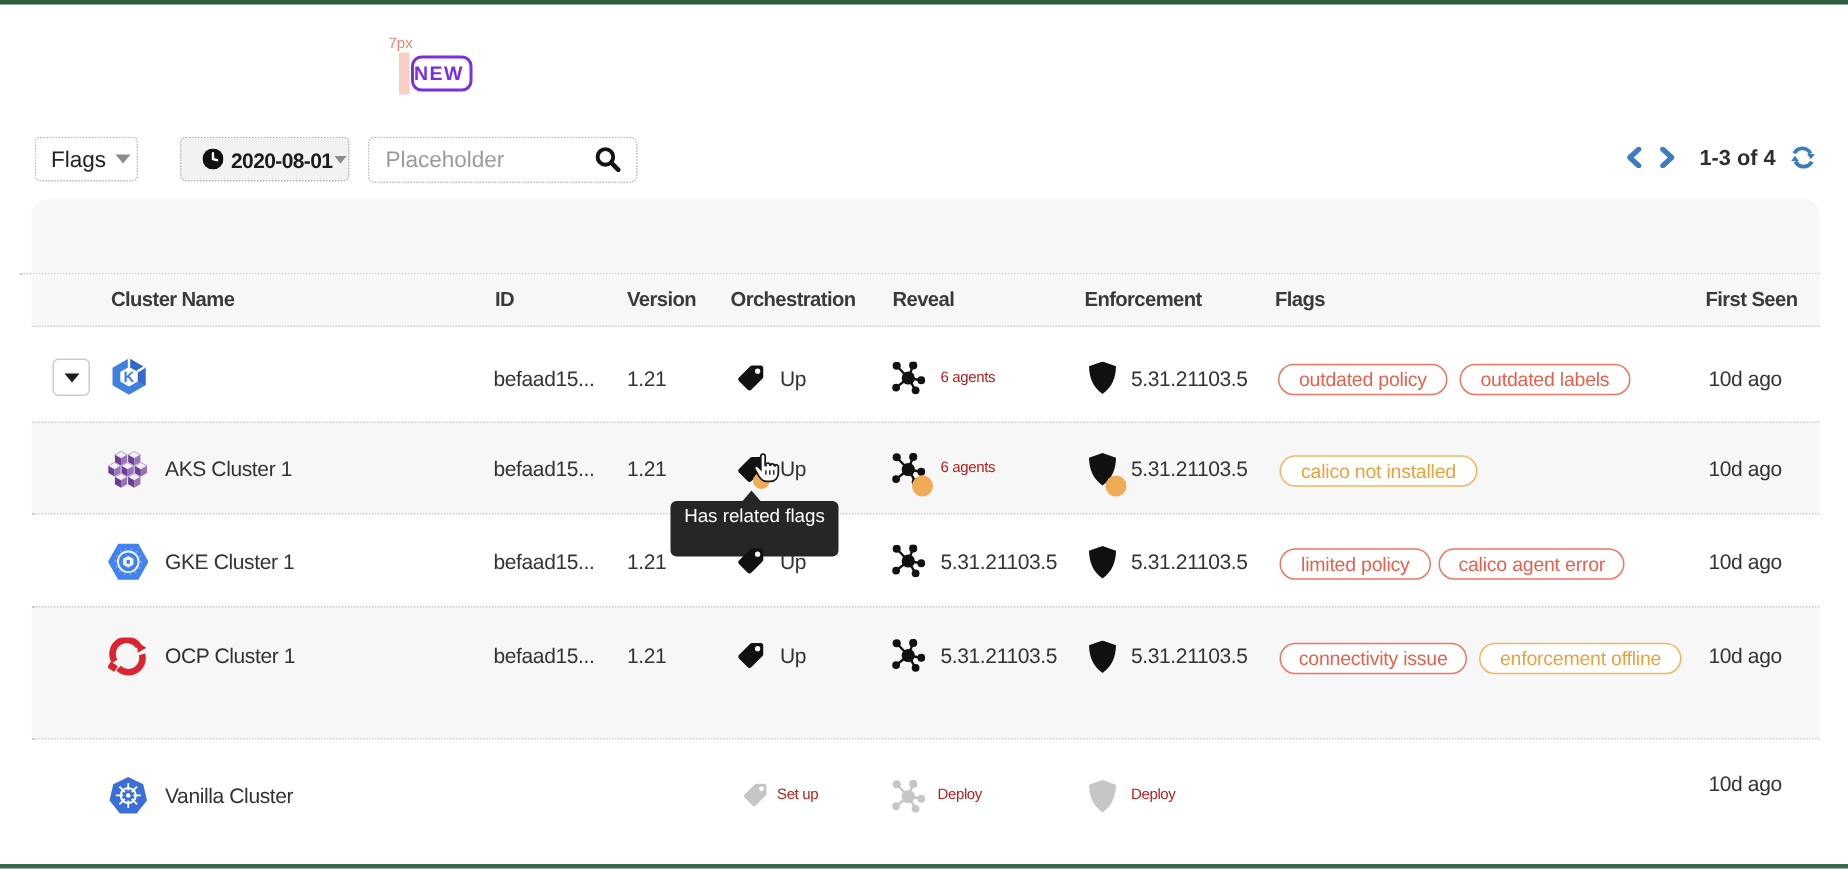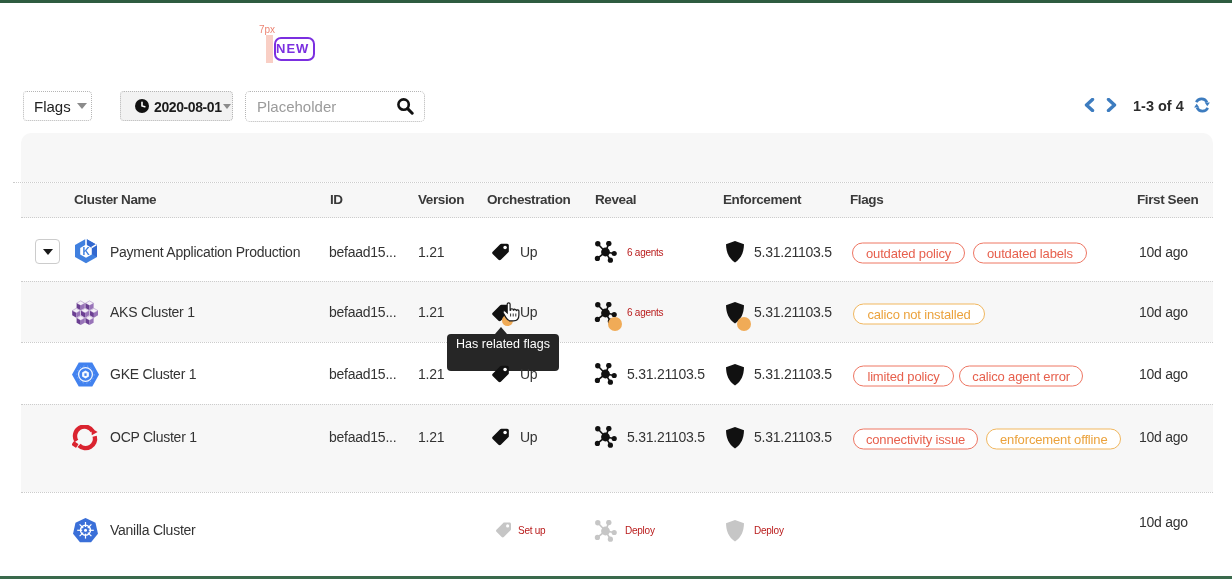--- a/index.html
+++ b/index.html
@@ -88,21 +88,20 @@
 
   <div class="abs" style="left:35px;top:239px;width:25px;height:25px;border:1px solid #ccc;border-radius:4px;background:#fff;"></div>
   <div class="abs" style="left:43px;top:249px;width:0;height:0;border-left:5px solid transparent;border-right:5px solid transparent;border-top:6px solid #1a1a1a;"></div>
   <svg class="abs" style="left:73px;top:238px;" width="26" height="26" viewBox="0 0 26 26">
     <polygon points="13,0.8 24,7.1 24,18.9 13,25.2 2,18.9 2,7.1" fill="#4080df"></polygon>
     <polygon points="13,0.8 24,7.1 24,18.9 13,13" fill="#3268cf"></polygon>
     <path d="M13 0 L13 7 M23.4 6.6 L18.5 9.6" stroke="#fff" stroke-width="1.6" fill="none"></path>
     <polygon points="13,6.6 18.8,9.9 18.8,16.4 13,19.7 7.2,16.4 7.2,9.9" fill="#fff"></polygon>
     <text x="13" y="16.6" font-size="10" font-weight="bold" fill="#4080df" text-anchor="middle" font-family="Liberation Sans">K</text>
   </svg>
-  <div class="abs cc txt" style="left:110px;top:252px;">Payment Application Production</div>
   <div class="abs cc txt" style="left:329px;top:252px;">befaad15...</div>
   <div class="abs cc txt" style="left:418px;top:252px;">1.21</div>
   <svg class="abs" style="left:490px;top:242px;" width="21" height="20" viewBox="0 0 24 24">
     <g transform="scale(-1,1) translate(-24,0)">
         <path fill="#111" d="M21.41 11.58l-9-9C12.05 2.22 11.55 2 11 2H4c-1.1 0-2 .9-2 2v7c0 .55.22 1.05.59 1.42l9 9c.36.36.86.58 1.41.58s1.05-.22 1.41-.59l7-7c.37-.36.59-.86.59-1.41s-.22-1.06-.59-1.42z"></path>
       </g>
     <circle cx="17.5" cy="6.5" r="2.1" fill="#fff"></circle>
   </svg>
   <div class="abs cc txt" style="left:520px;top:252px;">Up</div>
   <svg class="abs" style="left:594px;top:241px;" width="23" height="22" viewBox="0 0 23 22">

